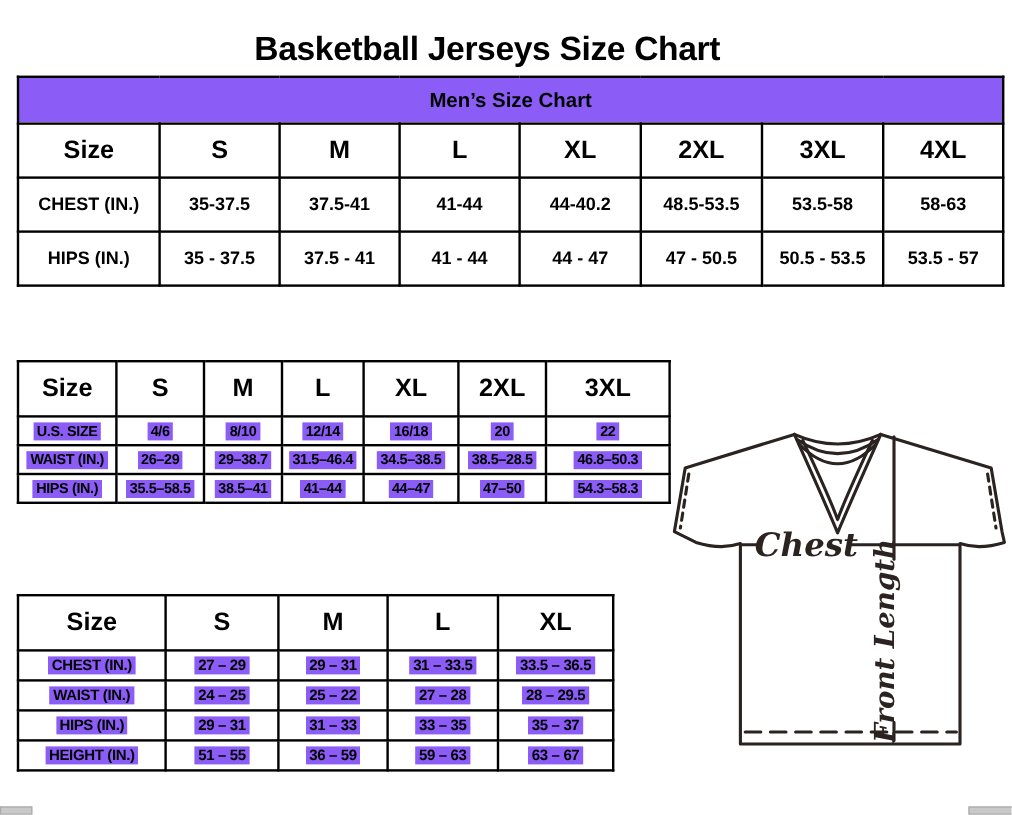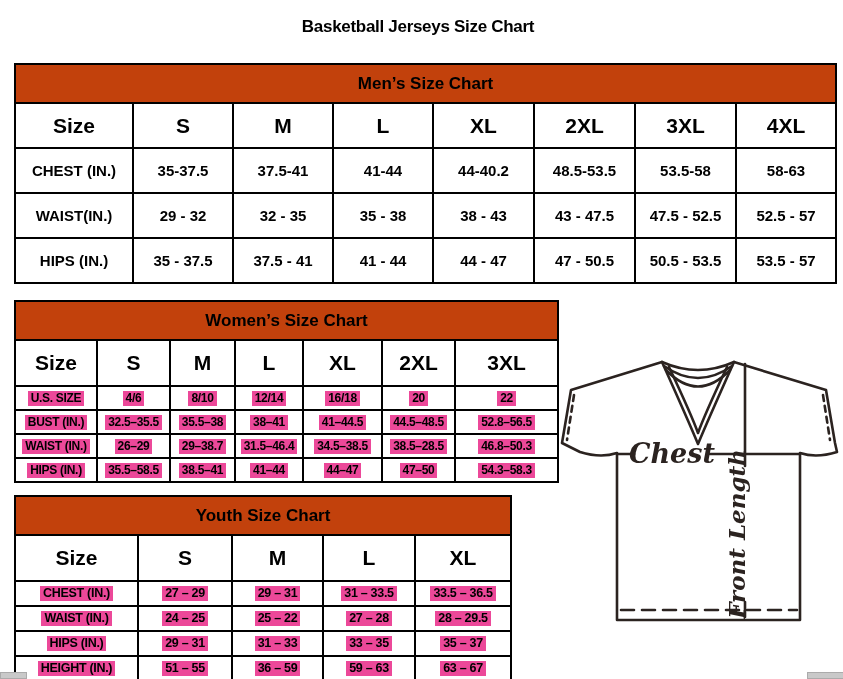--- a/index.html
+++ b/index.html
@@ -1,46 +1,46 @@
 <!DOCTYPE html>
 <html><head>
 <meta charset="utf-8">
 <style>
   html,body{margin:0;padding:0;}
   body{
     width:843px;height:679px;position:relative;background:#ffffff;
     font-family:"Liberation Sans",sans-serif;overflow:hidden;color:#000;
   }
   .page-title{
-    position:absolute;top:6px;left:12px;width:812px;text-align:center;
-    font-size:17px;font-weight:700;letter-spacing:-0.3px;
+    position:absolute;top:6px;left:0;width:812px;text-align:center;
+    font-size:28px;font-weight:700;letter-spacing:-0.3px;
   }
   .tbl-wrap{position:absolute;}
   #wrap-mens{left:14px;top:63px;}
   #wrap-womens{left:14px;top:300px;}
   #wrap-youth{left:14px;top:495px;}
   table.chart{border-collapse:collapse;table-layout:fixed;background:#fff;}
   table.chart td{
     border:2px solid #000;text-align:center;vertical-align:middle;
     font-weight:700;padding:0;overflow:hidden;white-space:nowrap;
   }
-  td.tbl-title{background:#c2410c;font-size:17px;height:37px;}
+  td.tbl-title{background:#8b5cf6;font-size:17px;height:37px;}
   .head-row td{font-size:21px;}
   
   .w-mens .head-row td{height:43px;}
   .w-mens .data-row td{height:43px;font-size:15px;}
   .w-mens .row-label{font-size:14px;}
   
   .w-womens .head-row td{height:44px;}
   .w-womens .data-row td{height:22px;font-size:12px;letter-spacing:-0.3px;}
   .w-womens .row-label{font-size:11.5px;}
   .w-youth .head-row td{height:44px;}
   .w-youth .data-row td{height:23px;font-size:12.5px;letter-spacing:-0.3px;}
   .w-youth .row-label{font-size:12px;}
-  .hl{background:#ec4899;padding:0 3px;display:inline-block;line-height:1.25;}
+  .hl{background:#8b5cf6;padding:0 3px;display:inline-block;line-height:1.25;}
   
   #jersey{position:absolute;left:558px;top:356px;width:282px;height:275px;}
   .meas-text{
     font-family:"DejaVu Serif","Liberation Serif",serif;
     font-weight:700;font-style:italic;fill:#2b2320;
   }
   
   .scroll-frag{position:absolute;background:#c9c9c9;border:1px solid #ababab;height:5px;}
   #scroll-frag-left{left:0;top:672px;width:25px;}
   #scroll-frag-right{left:807px;top:672px;width:36px;}
@@ -78,30 +78,20 @@
         </tr>
         <tr class="data-row">
           <td class="row-label">CHEST (IN.)</td>
           <td>35-37.5</td>
           <td>37.5-41</td>
           <td>41-44</td>
           <td>44-40.2</td>
           <td>48.5-53.5</td>
           <td>53.5-58</td>
           <td>58-63</td>
-        </tr>
-        <tr class="data-row">
-          <td class="row-label">WAIST(IN.)</td>
-          <td>29 - 32</td>
-          <td>32 - 35</td>
-          <td>35 - 38</td>
-          <td>38 - 43</td>
-          <td>43 - 47.5</td>
-          <td>47.5 - 52.5</td>
-          <td>52.5 - 57</td>
         </tr>
         <tr class="data-row">
           <td class="row-label">HIPS (IN.)</td>
           <td>35 - 37.5</td>
           <td>37.5 - 41</td>
           <td>41 - 44</td>
           <td>44 - 47</td>
           <td>47 - 50.5</td>
           <td>50.5 - 53.5</td>
           <td>53.5 - 57</td>
@@ -114,49 +104,37 @@
       <colgroup>
         <col style="width: 82px;">
         <col style="width: 73px;">
         <col style="width: 65px;">
         <col style="width: 68px;">
         <col style="width: 79px;">
         <col style="width: 73px;">
         <col style="width: 103px;">
       </colgroup>
       <tbody>
-        <tr>
-          <td colspan="7" class="tbl-title">Women’s Size Chart</td>
-        </tr>
         <tr class="head-row">
           <td>Size</td>
           <td>S</td>
           <td>M</td>
           <td>L</td>
           <td>XL</td>
           <td>2XL</td>
           <td>3XL</td>
         </tr>
         <tr class="data-row">
           <td class="row-label"><span class="hl">U.S. SIZE</span></td>
           <td><span class="hl">4/6</span></td>
           <td><span class="hl">8/10</span></td>
           <td><span class="hl">12/14</span></td>
           <td><span class="hl">16/18</span></td>
           <td><span class="hl">20</span></td>
           <td><span class="hl">22</span></td>
-        </tr>
-        <tr class="data-row">
-          <td class="row-label"><span class="hl">BUST (IN.)</span></td>
-          <td><span class="hl">32.5–35.5</span></td>
-          <td><span class="hl">35.5–38</span></td>
-          <td><span class="hl">38–41</span></td>
-          <td><span class="hl">41–44.5</span></td>
-          <td><span class="hl">44.5–48.5</span></td>
-          <td><span class="hl">52.8–56.5</span></td>
         </tr>
         <tr class="data-row">
           <td class="row-label"><span class="hl">WAIST (IN.)</span></td>
           <td><span class="hl">26–29</span></td>
           <td><span class="hl">29–38.7</span></td>
           <td><span class="hl">31.5–46.4</span></td>
           <td><span class="hl">34.5–38.5</span></td>
           <td><span class="hl">38.5–28.5</span></td>
           <td><span class="hl">46.8–50.3</span></td>
         </tr>
@@ -175,23 +153,20 @@
 <div id="wrap-youth" class="tbl-wrap w-youth">
     <table class="chart" style="width: 496px;">
       <colgroup>
         <col style="width: 123px;">
         <col style="width: 94px;">
         <col style="width: 91px;">
         <col style="width: 92px;">
         <col style="width: 96px;">
       </colgroup>
       <tbody>
-        <tr>
-          <td colspan="5" class="tbl-title">Youth Size Chart</td>
-        </tr>
         <tr class="head-row">
           <td>Size</td>
           <td>S</td>
           <td>M</td>
           <td>L</td>
           <td>XL</td>
         </tr>
         <tr class="data-row">
           <td class="row-label"><span class="hl">CHEST (IN.)</span></td>
           <td><span class="hl">27 – 29</span></td>

